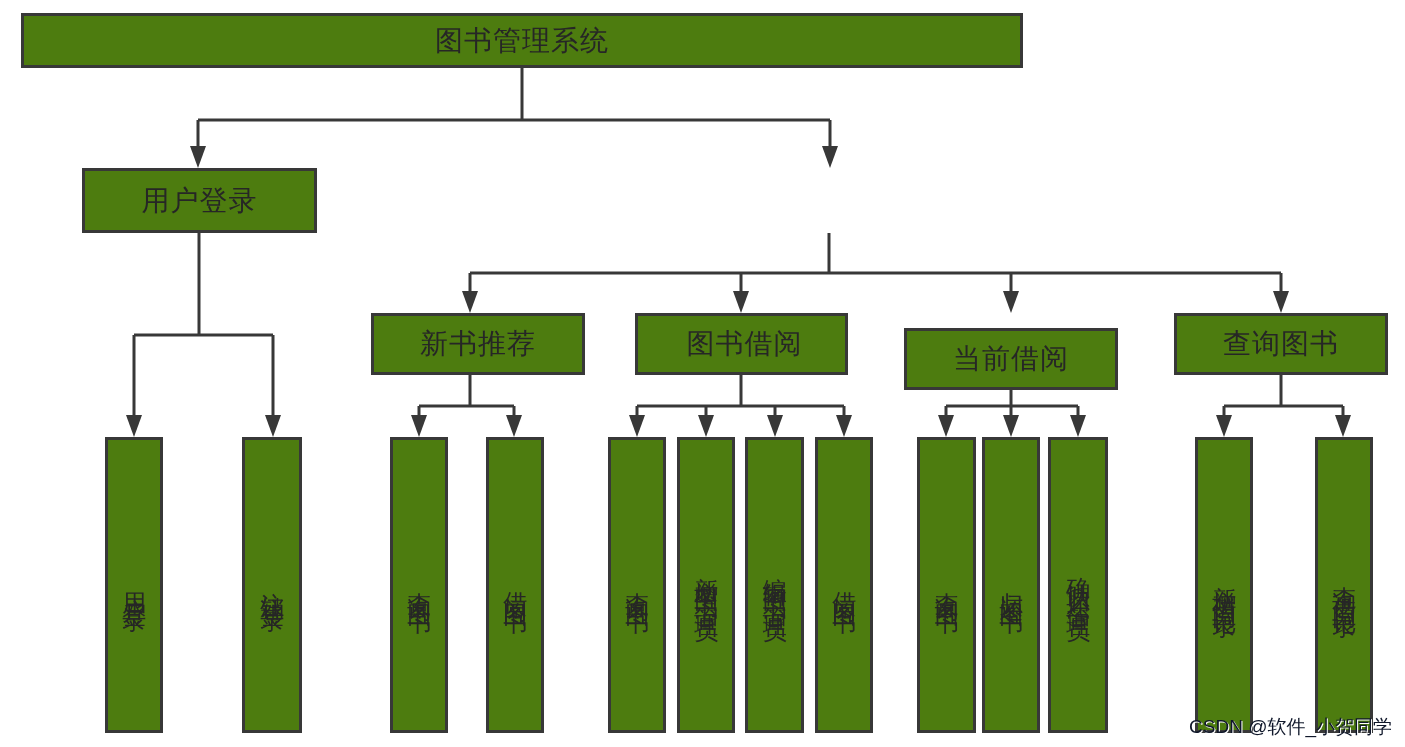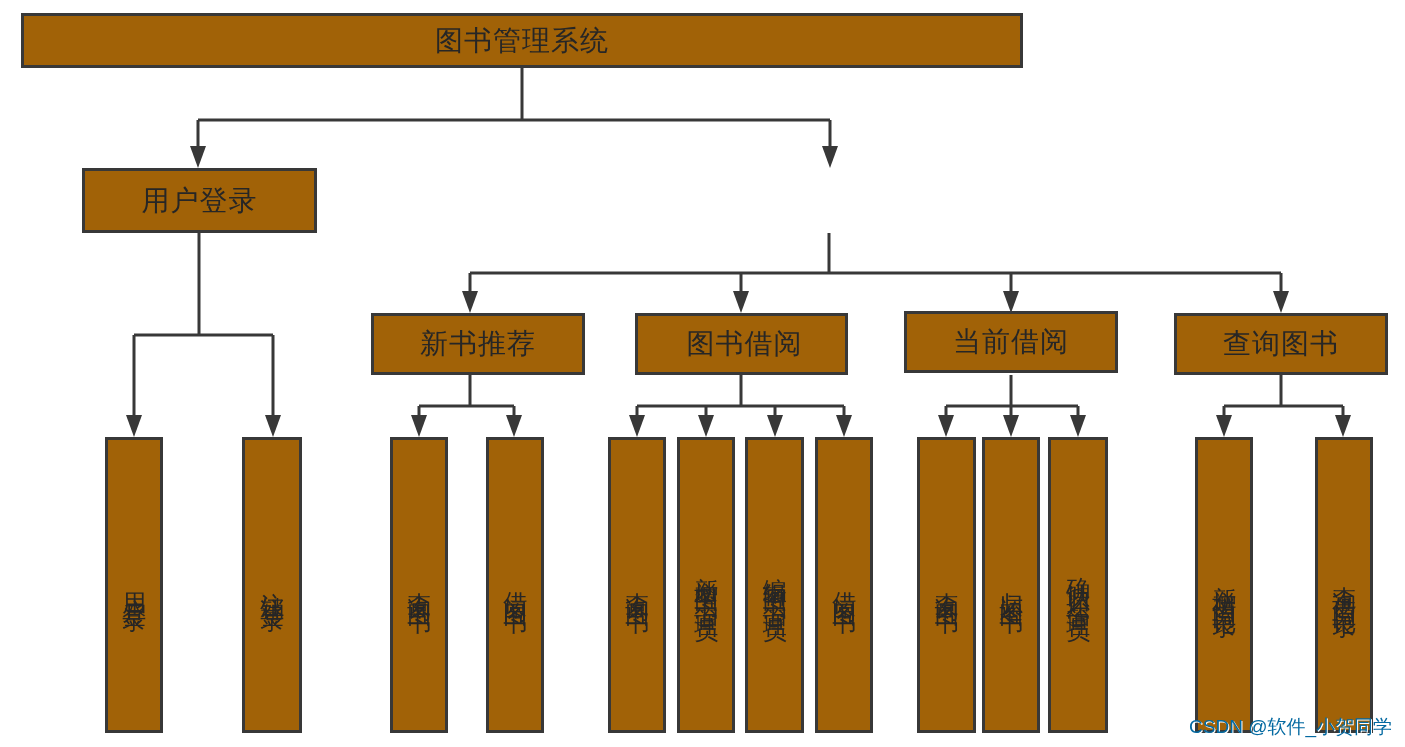--- a/index.html
+++ b/index.html
@@ -28,21 +28,21 @@
     fill: none;
   }
   .edges polygon {
     fill: #383838;
     stroke: none;
   }
   .box {
     position: absolute;
     box-sizing: border-box;
     border: 3px solid #383838;
-    background: #a16207;
+    background: #4d7c0f;
     display: flex;
     align-items: center;
     justify-content: center;
   }
   .hbox span {
     font-size: 28px;
     color: #262626;
     letter-spacing: 1px;
     white-space: nowrap;
   }
@@ -56,21 +56,21 @@
     font-size: 24px;
     letter-spacing: 6px;
     line-height: 1.1;
     color: #262626;
   }
   #n-root          { left: 21px;   top: 13px;  width: 1002px; height: 55px; }
   #n-user-login    { left: 82px;   top: 168px; width: 235px;  height: 65px; }
   #n-book-mgmt     { left: 711px;  top: 168px; width: 236px;  height: 65px; }
   #n-new-book-rec  { left: 371px;  top: 313px; width: 214px;  height: 62px; }
   #n-book-borrow   { left: 635px;  top: 313px; width: 213px;  height: 62px; padding-left: 6px; }
-  #n-current-borrow{ left: 904px;  top: 311px; width: 214px;  height: 62px; }
+  #n-current-borrow{ left: 904px;  top: 328px; width: 214px;  height: 62px; }
   #n-borrow-record { left: 1174px; top: 313px; width: 214px;  height: 62px; }
 
   #n-leaf-user-login    { left: 105px;  width: 58px; }
   #n-leaf-logout        { left: 242px;  width: 60px; }
   #n-leaf-query-rec     { left: 390px;  width: 58px; }
   #n-leaf-borrow-rec    { left: 486px;  width: 58px; }
   #n-leaf-query-borrow  { left: 608px;  width: 58px; }
   #n-leaf-add-books     { left: 677px;  width: 58px; }
   #n-leaf-edit-books    { left: 745px;  width: 59px; }
   #n-leaf-borrow-borrow { left: 815px;  width: 58px; }
@@ -78,21 +78,21 @@
   #n-leaf-return-books  { left: 982px;  width: 58px; }
   #n-leaf-confirm-return{ left: 1048px; width: 60px; }
   #n-leaf-add-record    { left: 1195px; width: 58px; }
   #n-leaf-query-record  { left: 1315px; width: 58px; }
 
   .watermark {
     position: absolute;
     top: 714px;
     right: 13px;
     font-size: 19px;
-    color: #0369a1;
+    color: #0f172a;
     text-shadow: 1px 1px 0 #ffffff;
     white-space: nowrap;
   }
 </style>
 </head>
 <body>
 
 <div class="stage">
 
   <svg class="edges" viewBox="0 0 1405 747" xmlns="http://www.w3.org/2000/svg">

